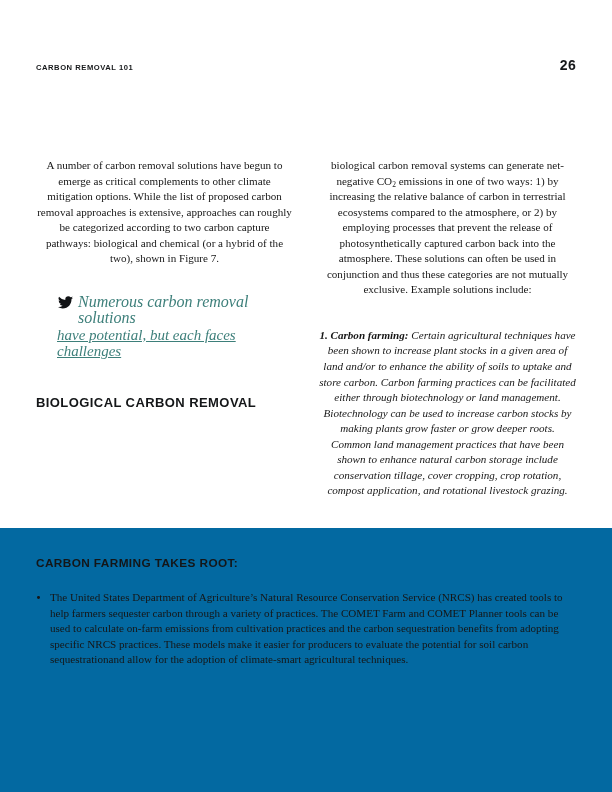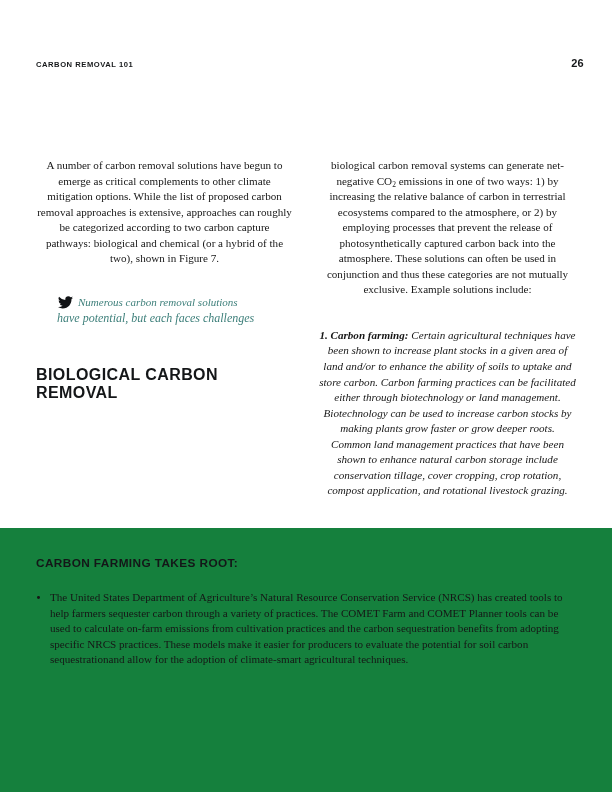--- a/index.html
+++ b/index.html
@@ -20,37 +20,37 @@
     position: relative;
     width: 612px;
     height: 792px;
   }
 
   
   .running-header {
     position: absolute;
     top: 57px;
     left: 36px;
-    right: 28px;
+    right: 36px;
     height: 14px;
     display: flex;
     align-items: baseline;
     justify-content: space-between;
   }
   .running-header .head-title {
     font-family: "Liberation Sans", sans-serif;
     font-weight: bold;
     font-size: 7.6px;
     letter-spacing: 0.55px;
     color: #16181a;
   }
   .running-header .head-page {
     font-family: "Liberation Sans", sans-serif;
     font-weight: bold;
-    font-size: 11px;
+    font-size: 14px;
     letter-spacing: 0.3px;
     color: #16181a;
   }
 
   
   .columns {
     position: absolute;
     top: 158px;
     left: 36px;
     width: 540px;
@@ -96,52 +96,53 @@
     width: 15px;
     height: 13px;
     color: #111315;
   }
   .pq-icon svg { display: block; }
   .pq-text {
     display: block;
     margin-left: 21px;
     font-family: "Liberation Serif", serif;
     font-style: italic;
-    font-size: 11px;
+    font-size: 16px;
     line-height: 16.4px;
     color: #3d7f7a;
   }
   .pq-line2 {
     display: block;
     margin-left: 0px;
     font-family: "Liberation Serif", serif;
     font-style: italic;
-    font-size: 12px;
+    font-size: 15px;
     line-height: 16.4px;
     color: #3d7f7a;
+    text-decoration: underline;
   }
 
   
   h2.section-heading {
     margin: 36px 0 16px 0;
     font-family: "Liberation Sans", sans-serif;
     font-weight: bold;
-    font-size: 16px;
+    font-size: 13px;
     letter-spacing: 0.42px;
     color: #141618;
   }
 
   
   .callout {
     position: absolute;
     left: 0;
     top: 528px;
     width: 612px;
     height: 264px;
-    background: #15803d;
+    background: #0369a1;
   }
   .callout-title {
     position: absolute;
     left: 36px;
     top: 28px;
     font-family: "Liberation Sans", sans-serif;
     font-weight: bold;
     font-size: 11.8px;
     letter-spacing: 0.4px;
     color: #141618;

